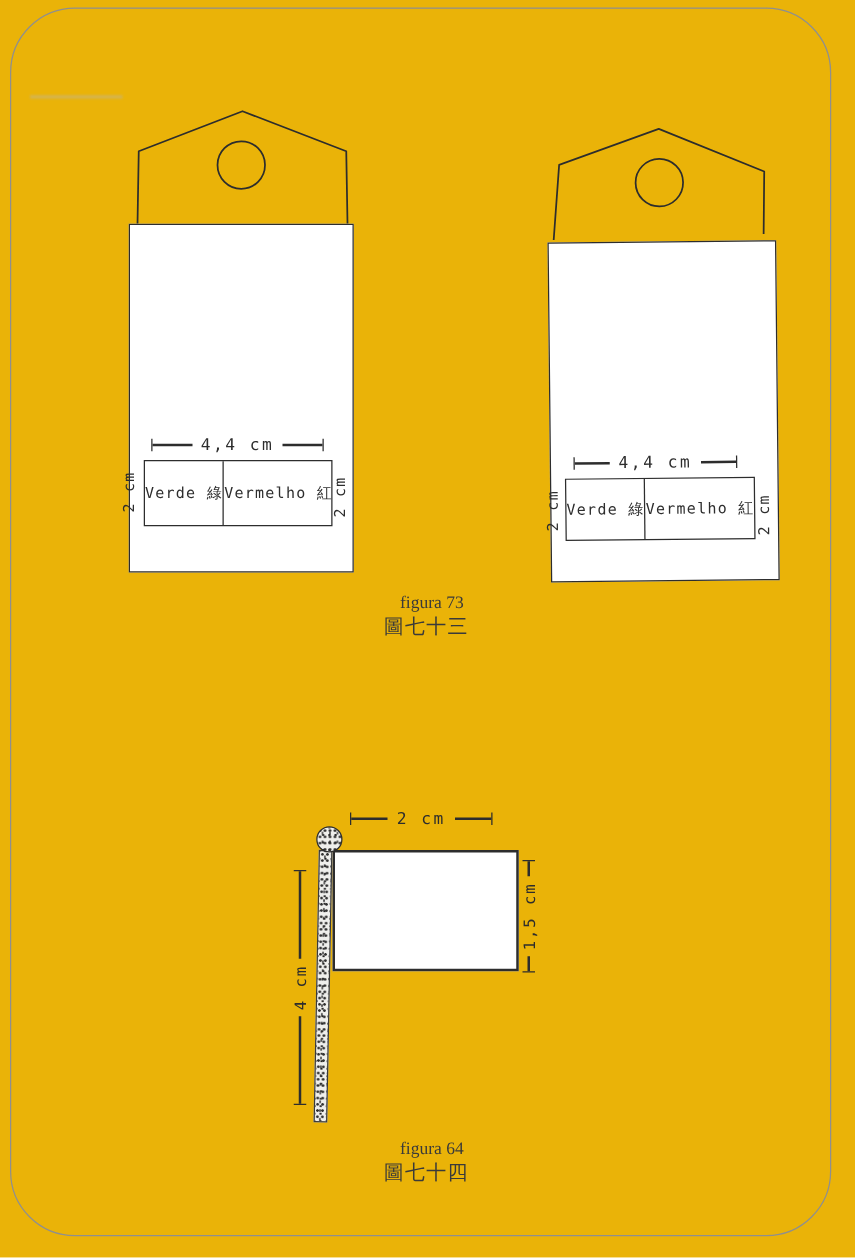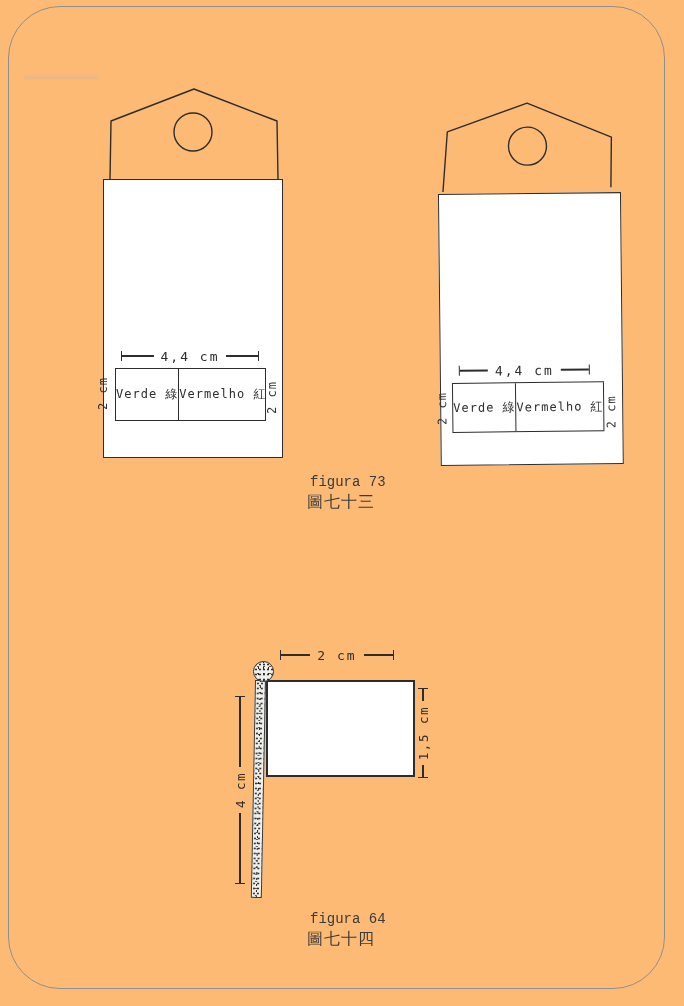--- a/index.html
+++ b/index.html
@@ -1,21 +1,21 @@
 <!DOCTYPE html>
 <html><head>
 <meta charset="utf-8">
 <style>
   * { box-sizing: border-box; margin: 0; padding: 0; }
   html, body { background: #ffffff; }
   #page {
     position: relative;
     width: 684px;
     height: 1006px;
-    background: #fdba74;
+    background: #eab308;
     font-family: "DejaVu Sans Mono", "Liberation Mono", monospace;
     color: #2d2d2d;
     overflow: hidden;
   }
   .frame {
     position: absolute;
     left: 8px; top: 6px;
     width: 657px; height: 983px;
     border: 1.5px solid #8f8f8f;
     border-radius: 52px;
@@ -88,21 +88,21 @@
     letter-spacing: 1px;
     height: 46px;
     text-align: center;
   }
   .caption {
     position: absolute;
     font-family: "Liberation Serif", "DejaVu Serif", serif;
     color: #3a3a3a;
     line-height: 1.25;
   }
-  .caption .pt { font-size: 14px; margin-left: 3px; font-family: Liberation Mono, monospace; }
+  .caption .pt { font-size: 14px; margin-left: 13px; }
   .caption .zh { font-size: 16px; letter-spacing: 1px; }
 
   .fig74 { position: absolute; left: 225px; top: 640px; width: 225px; height: 280px; }
   .stipple {
     background-color: #efefec;
     background-image:
       radial-gradient(circle, #2f2f2f 0.9px, transparent 1.2px),
       radial-gradient(circle, #1f1f1f 0.7px, transparent 1px),
       radial-gradient(circle, #555 0.8px, transparent 1.1px);
     background-size: 4px 5px, 5px 6px, 6px 7px;

